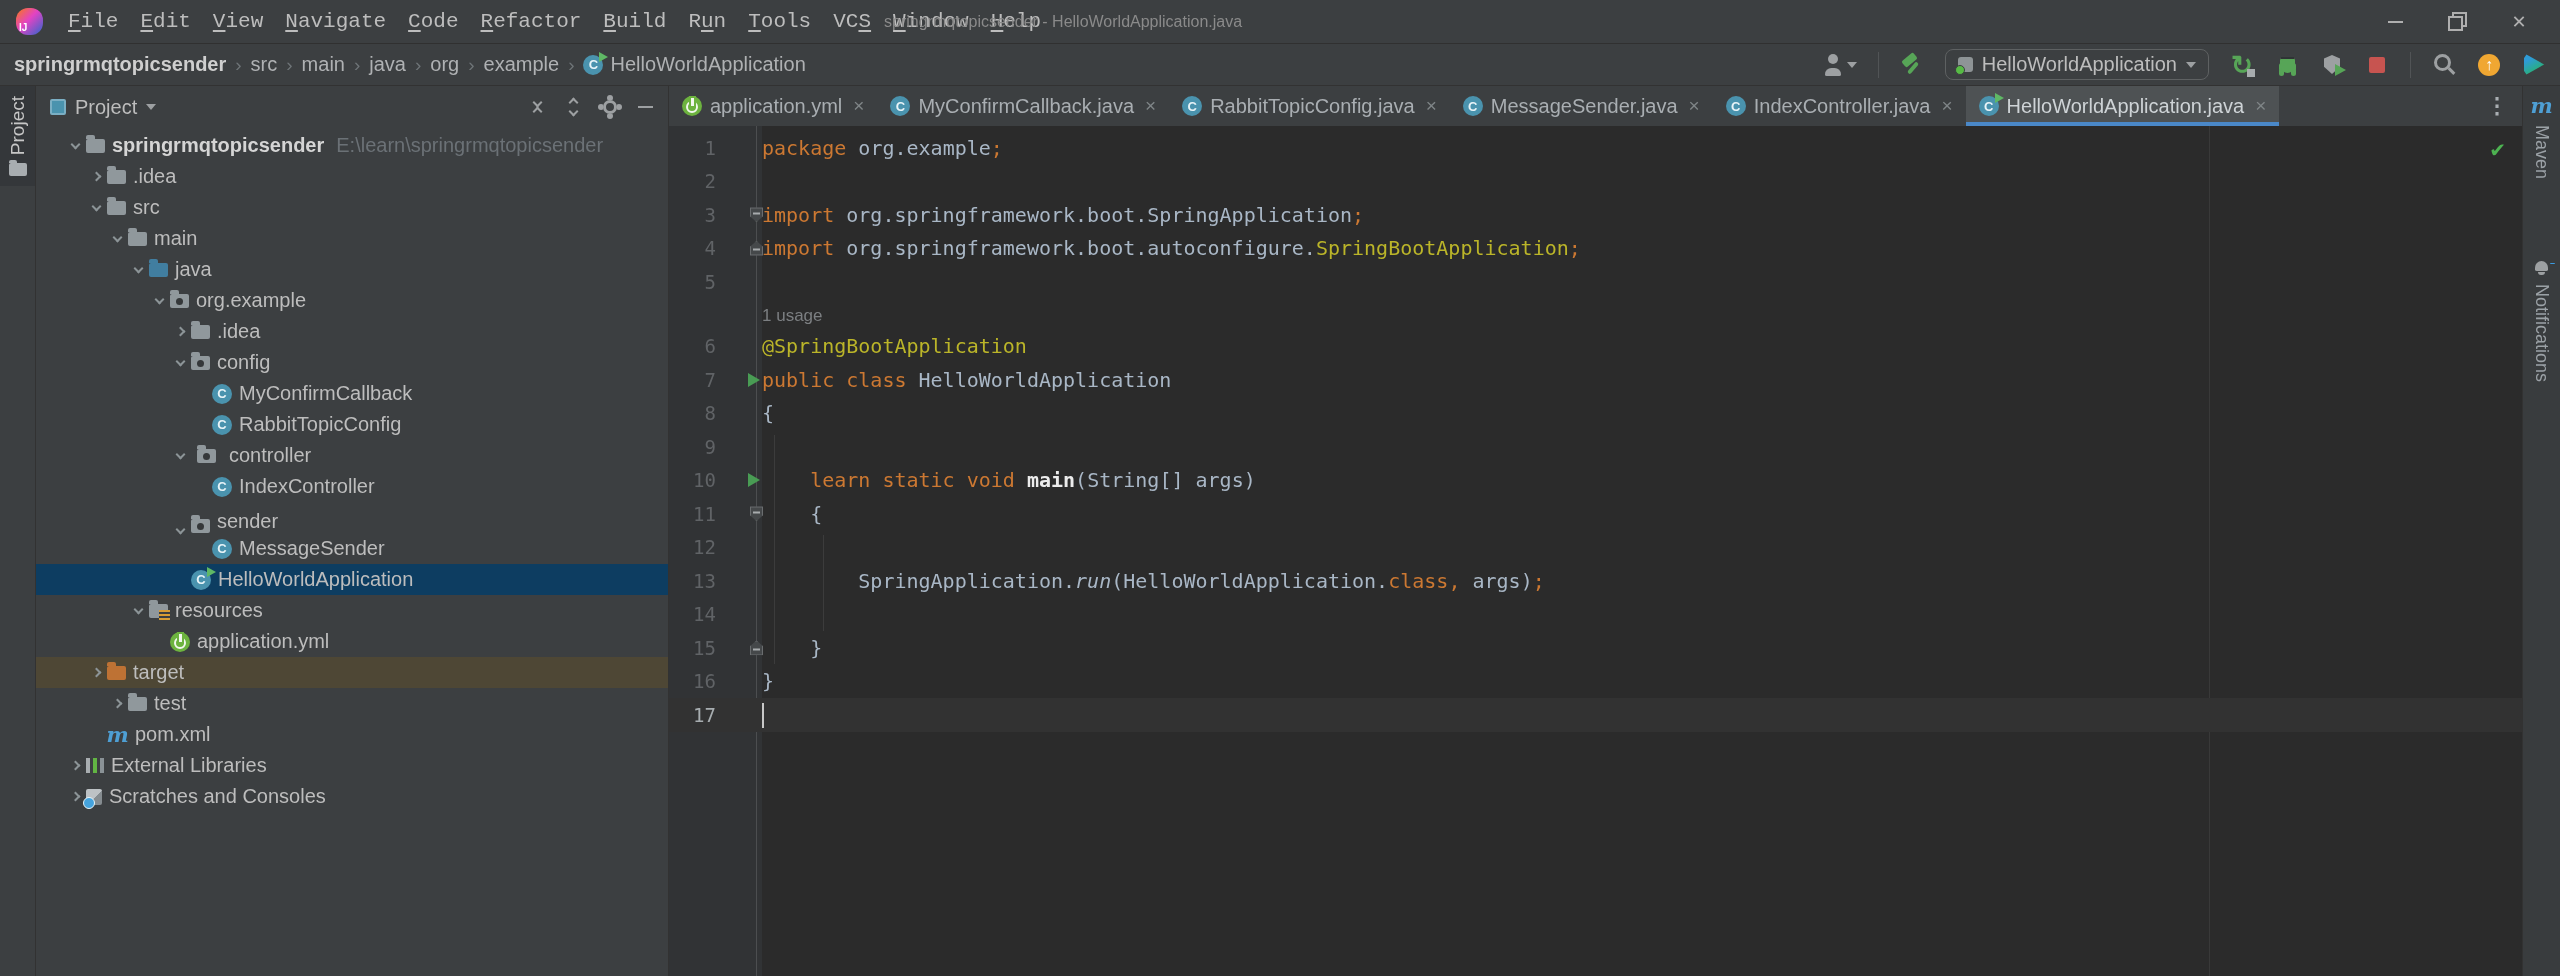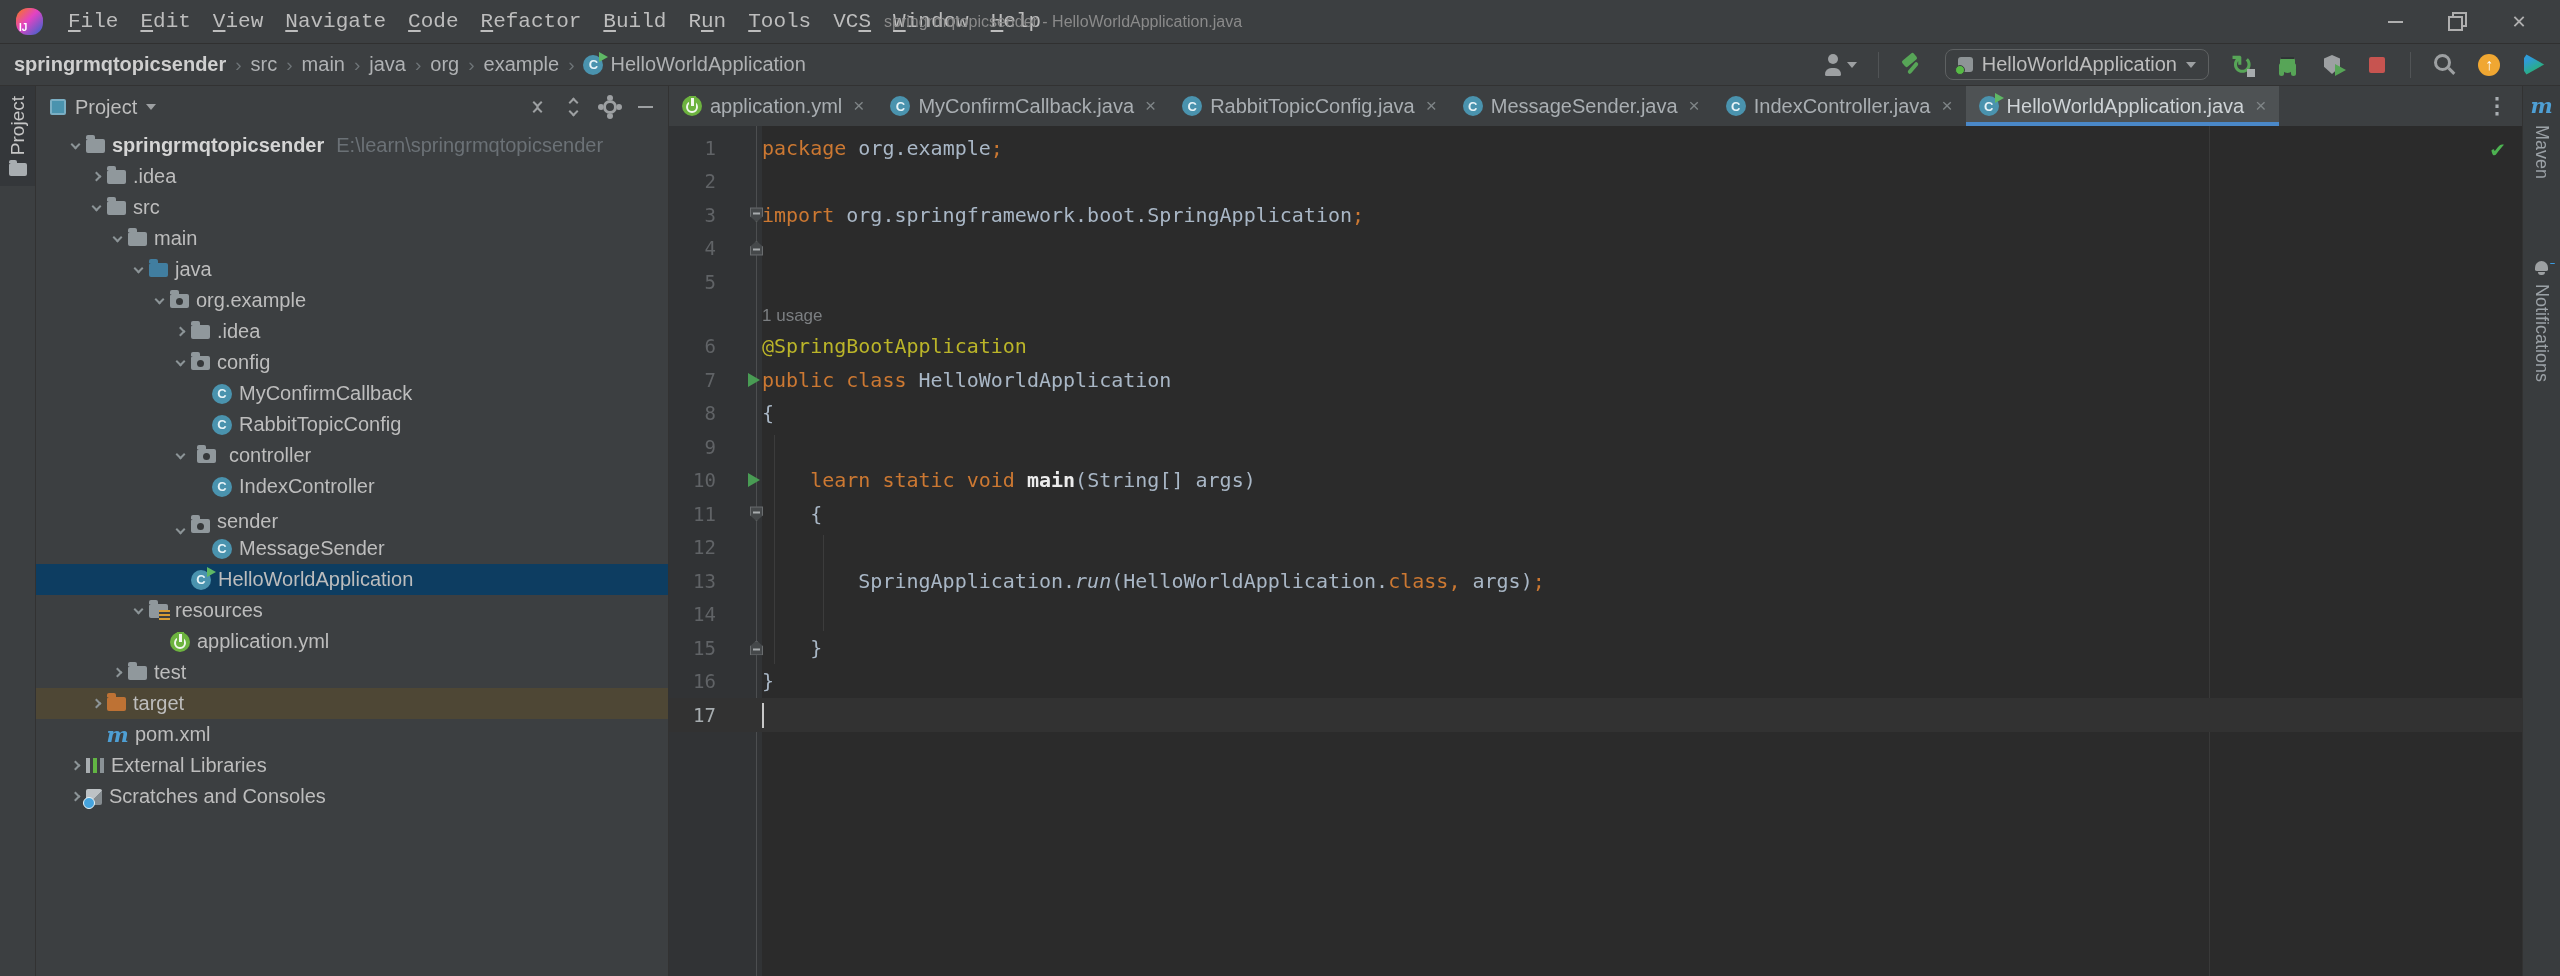--- a/index.html
+++ b/index.html
@@ -380,33 +380,33 @@
             <i></i>
           </span>
           <span class="ico icon-folder-res ticon"></span>
           <span class="tlabel">resources</span>
         </div>
         <div class="trow" style="padding-left: 114px;">
           <span class="tchev"></span>
           <span class="ico icon-spring ticon"></span>
           <span class="tlabel">application.yml</span>
         </div>
+        <div class="trow excluded" style="padding-left: 51px;">
+          <span class="tchev closed">
+            <i></i>
+          </span>
+          <span class="ico icon-folder-excluded ticon"></span>
+          <span class="tlabel">target</span>
+        </div>
         <div class="trow" style="padding-left: 72px;">
           <span class="tchev closed">
             <i></i>
           </span>
           <span class="ico icon-folder ticon"></span>
           <span class="tlabel">test</span>
-        </div>
-        <div class="trow excluded" style="padding-left: 51px;">
-          <span class="tchev closed">
-            <i></i>
-          </span>
-          <span class="ico icon-folder-excluded ticon"></span>
-          <span class="tlabel">target</span>
         </div>
         <div class="trow" style="padding-left: 51px;">
           <span class="tchev"></span>
           <span class="ico icon-maven ticon">m</span>
           <span class="tlabel">pom.xml</span>
         </div>
         <div class="trow" style="padding-left: 30px;">
           <span class="tchev closed">
             <i></i>
           </span>
@@ -480,20 +480,21 @@
               <span class="gnum">3</span>
               <span class="g-fold t"></span>
             </span>
             <span class="ccode"><span class="tk-kw">import</span><span class="tk-pl"> org.springframework.boot.SpringApplication</span><span class="tk-kw">;</span></span>
           </div>
           <div class="crow">
             <span class="gcell">
               <span class="gnum">4</span>
               <span class="g-fold b"></span>
             </span>
+            <span class="ccode"><span class="tk-kw">import</span><span class="tk-pl"> org.springframework.boot.autoconfigure.</span><span class="tk-ann">SpringBootApplication</span><span class="tk-kw">;</span></span>
           </div>
           <div class="crow">
             <span class="gcell">
               <span class="gnum">5</span>
             </span>
             <span class="ccode"></span>
           </div>
           <div class="crow hint-row">
             <span class="gcell">
               <span class="gnum"></span>

